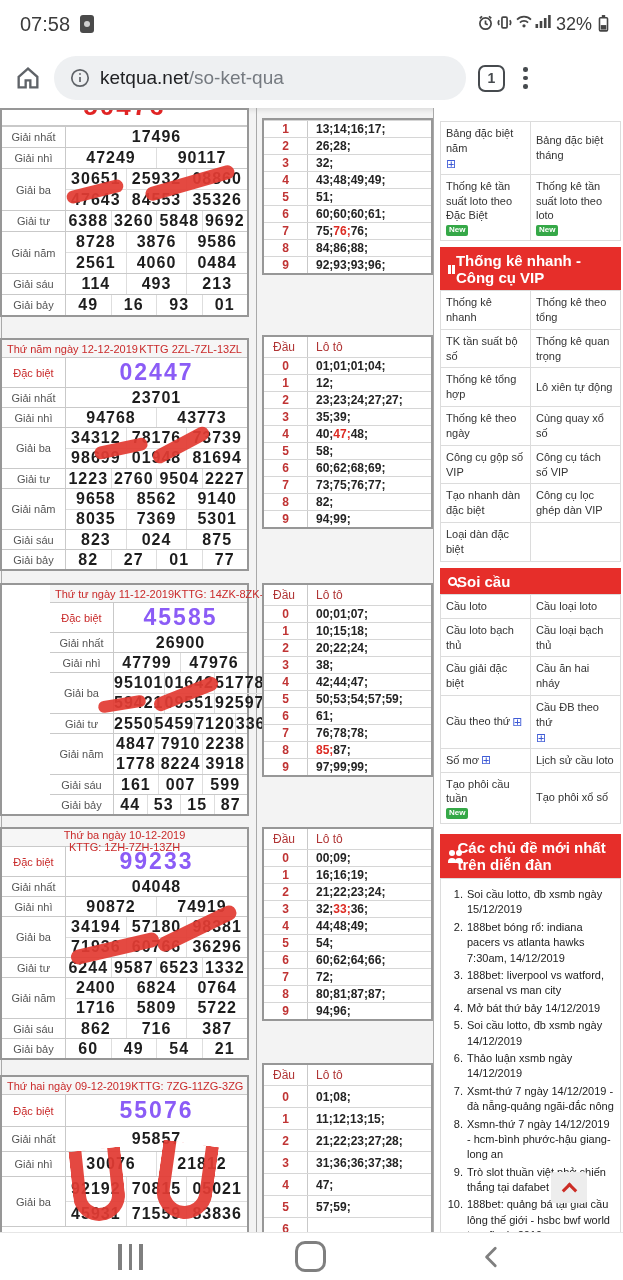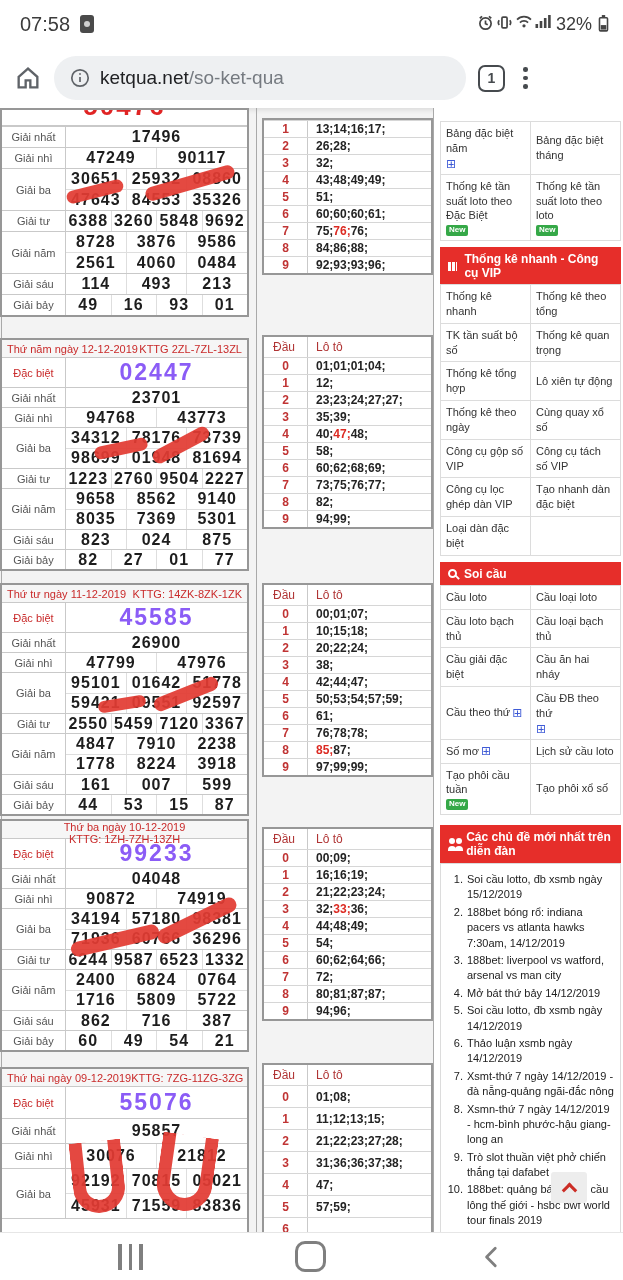--- a/index.html
+++ b/index.html
@@ -55,21 +55,21 @@
   .lrow .d{flex:0 0 44px;display:flex;align-items:center;justify-content:center;color:#c03434;border-right:1px solid #c9c9c9}
   .lrow .n{flex:1;display:flex;align-items:center;padding-left:8px;color:#232323;white-space:nowrap}
   .lr17 .lrow{height:17px}.lr22 .lrow{height:22px}
   .rednum{color:#dc2a22}
   
   .s-row{display:flex;background:#fff;border:1px solid #dcdcdc;margin-top:-1px}
   .s-cell{flex:1;padding:4px 5px;font-size:11px;color:#333;line-height:1.35;display:flex;align-items:center;flex-wrap:wrap;gap:2px}
   .s-cell + .s-cell{border-left:1px solid #dcdcdc}
   .plus{color:#3f5bd6;font-size:12px;line-height:1}
   .badge{background:#35a847;color:#fff;font-size:8px;font-weight:bold;border-radius:2px;padding:1px 3px;line-height:1.1}
-  .shdr{display:flex;align-items:center;gap:7px;background:#e62e2a;color:#fff;font-weight:bold;font-size:12px;padding:5px 8px;margin-top:6px}
+  .shdr{display:flex;align-items:center;background:#e62e2a;color:#fff;font-weight:bold;font-size:15px;padding:5px 8px;margin-top:6px}
   .icon-chart{width:11px;height:9px;background:linear-gradient(90deg,#fff 0 3px,transparent 3px 4px,#fff 4px 7px,transparent 7px 8px,#fff 8px 11px)}
   .icon-search{width:9px;height:9px;border:2px solid #fff;border-radius:50%;position:relative}
   .icon-search::after{content:"";position:absolute;width:6px;height:2px;background:#fff;transform:rotate(45deg);right:-5px;bottom:-2px}
   .icon-users{width:15px;height:11px;position:relative}
   .icon-users::before{content:"";position:absolute;width:6px;height:6px;border-radius:50%;background:#fff;left:1px;top:-1px;box-shadow:7px 0 0 #fff}
   .icon-users::after{content:"";position:absolute;left:0;bottom:-1px;width:8px;height:5px;border-radius:4px 4px 0 0;background:#fff;box-shadow:7px 0 0 #fff}
   .forumlist{background:#fff;border:1px solid #dcdcdc;padding:6px 4px 8px 2px}
   .fitem{display:flex;font-size:11px;color:#222;line-height:1.4;margin:2px 0}
   .fnum{flex:0 0 20px;text-align:right;margin-right:4px}
   .ftext{flex:1}
@@ -318,21 +318,21 @@
               <div class="rcell">82</div>
               <div class="rcell">27</div>
               <div class="rcell">01</div>
               <div class="rcell">77</div>
             </div>
           </div>
         </div>
         <div class="scrib" style="left: 92px; top: 102px; width: 54px; height: 13px; transform: rotate(-12deg);"></div>
         <div class="scrib" style="left: 148px; top: 98px; width: 62px; height: 14px; transform: rotate(-28deg);"></div>
       </div>
-      <div class="rtable" style="margin-bottom: 3px;">
+      <div class="rtable" style="margin-bottom: 11px; padding-left: 48px;">
         <div class="rhead" style="height: 17px;">
           <span>Thứ tư ngày 11-12-2019</span>
           <span>KTTG: 14ZK-8ZK-1ZK</span>
         </div>
         <div class="rrow special" style="height: 30px;">
           <div class="rlabel redlbl">Đặc biệt</div>
           <div class="rlines">
             <div class="rline">
               <div class="rcell">45585</div>
             </div>
@@ -1007,24 +1007,24 @@
       <div class="s-row">
         <div class="s-cell">
           <span>Công cụ gộp số VIP</span>
         </div>
         <div class="s-cell">
           <span>Công cụ tách số VIP</span>
         </div>
       </div>
       <div class="s-row">
         <div class="s-cell">
+          <span>Tạo nhanh dàn đặc biệt</span>
+        </div>
+        <div class="s-cell">
           <span>Công cụ lọc ghép dàn VIP</span>
-        </div>
-        <div class="s-cell">
-          <span>Tạo nhanh dàn đặc biệt</span>
         </div>
       </div>
       <div class="s-row">
         <div class="s-cell">
           <span>Loại dàn đặc biệt</span>
         </div>
         <div class="s-cell"></div>
       </div>
       <div class="shdr">
         <span class="icon-search"></span>

